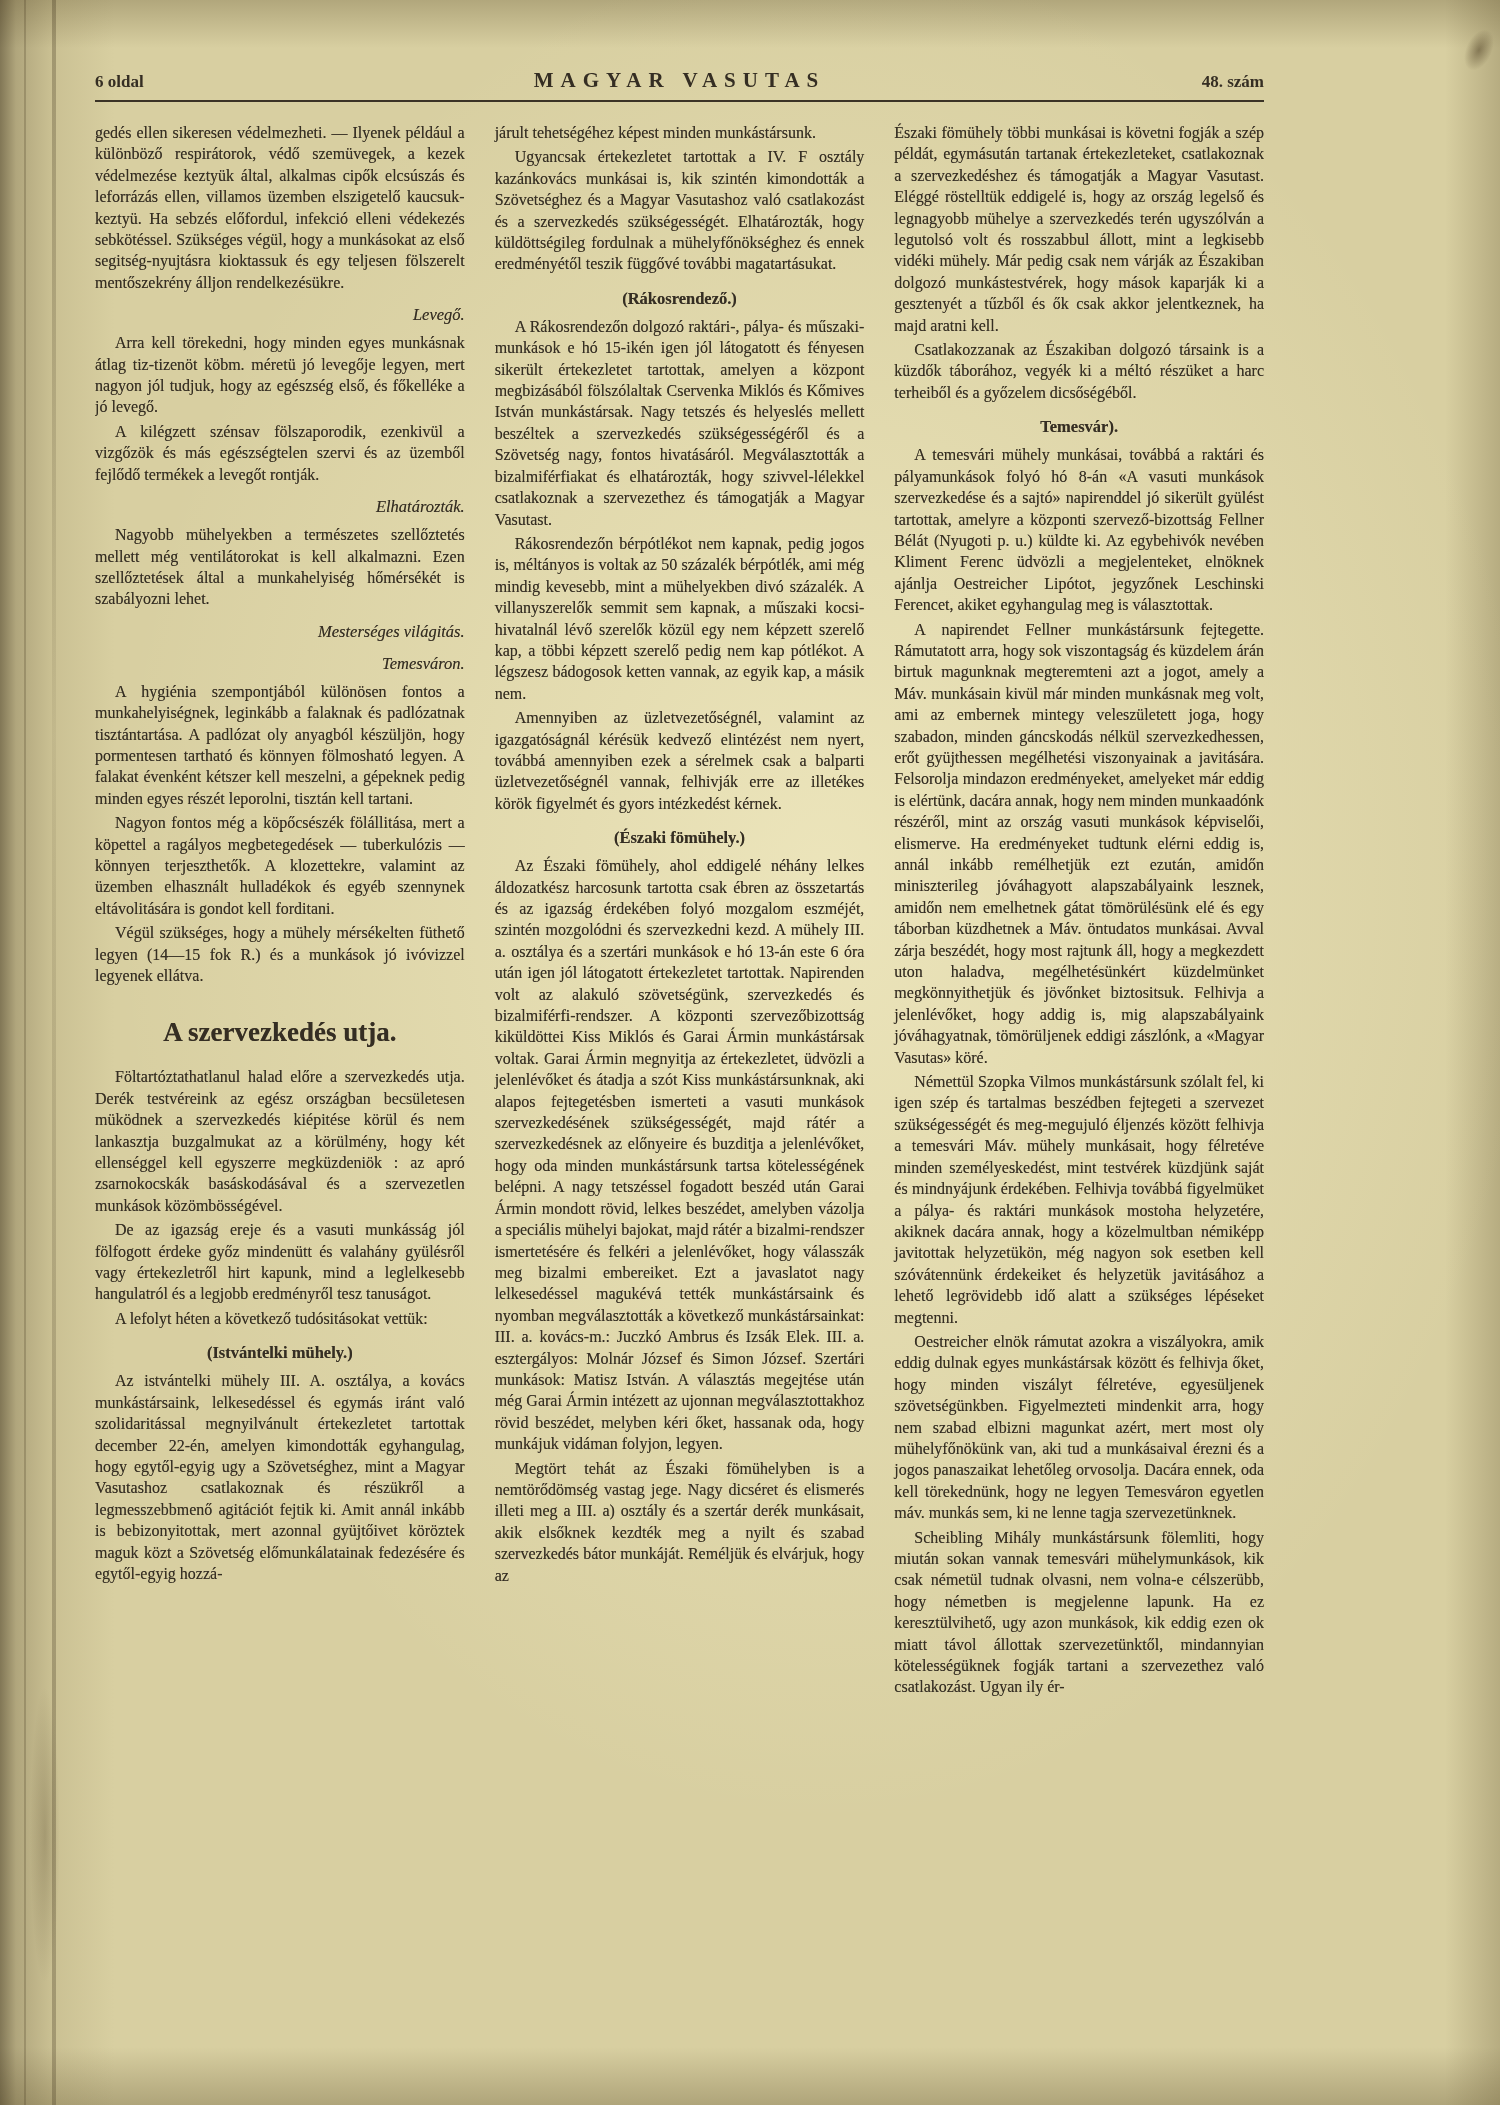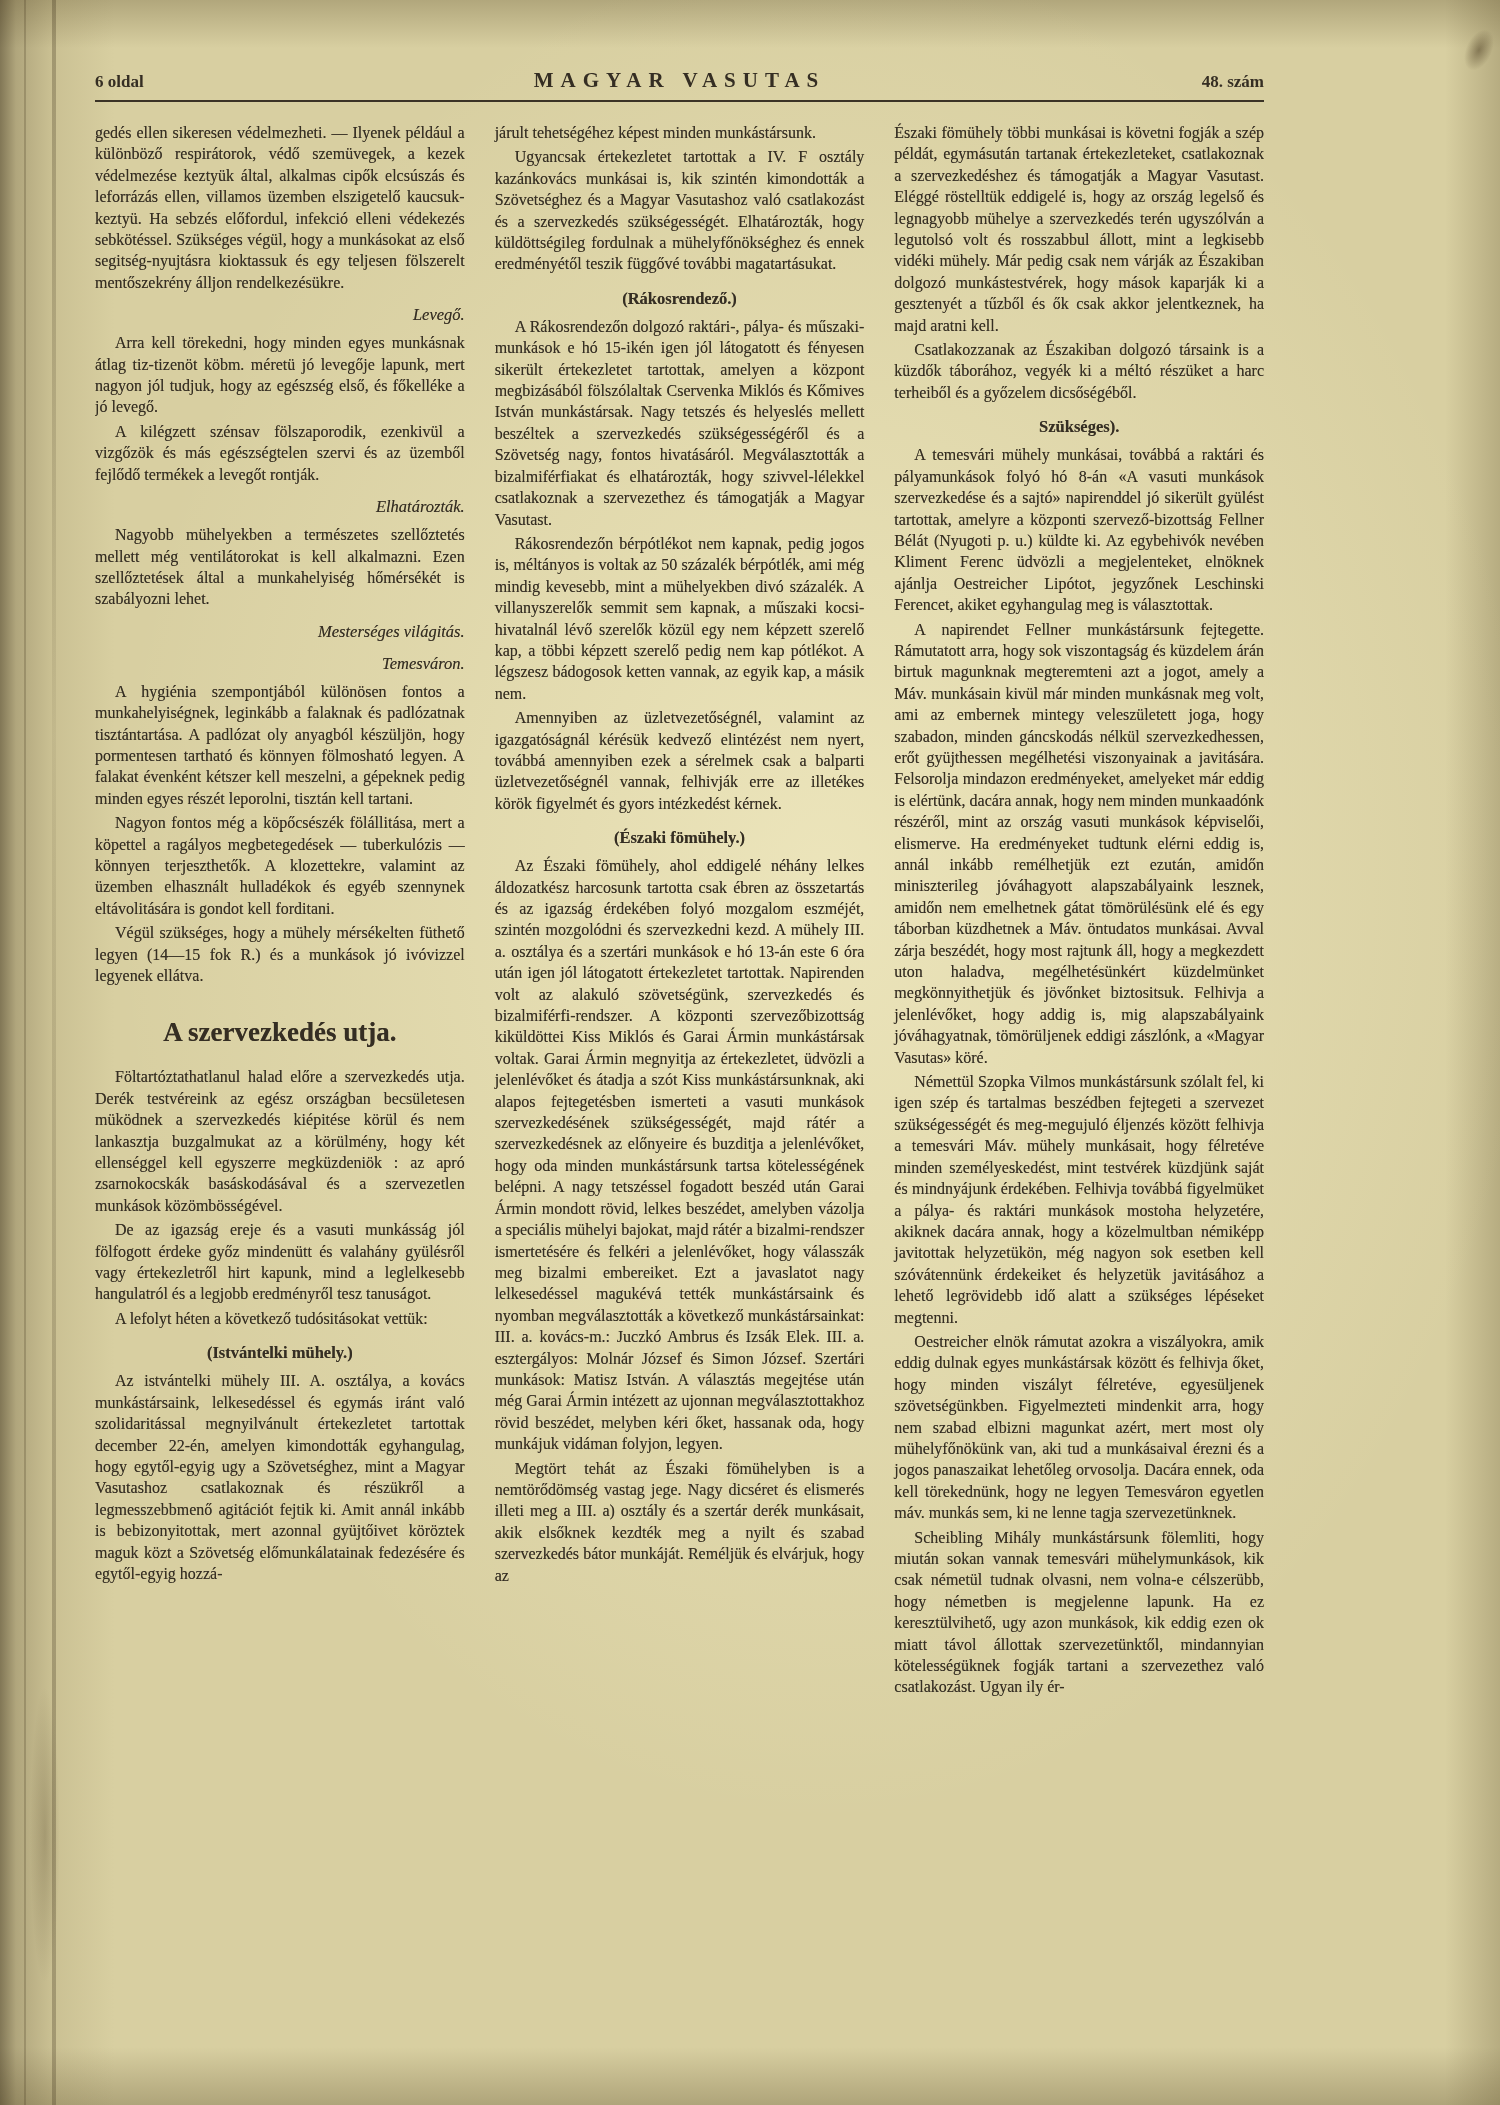--- a/index.html
+++ b/index.html
@@ -95,21 +95,21 @@
   <div class="masthead">
     <span class="left">6 oldal</span>
     <span class="mid">MAGYAR VASUTAS</span>
     <span class="right">48. szám</span>
   </div>
 
   <div class="content">
     <div class="col">
         <p class="blk-pc">gedés ellen sikeresen védelmezheti. — Ilyenek például a különböző respirátorok, védő szemüvegek, a kezek védelmezése keztyük által, alkalmas cipők elcsúszás és leforrázás ellen, villamos üzemben elszigetelő kaucsuk-keztyü. Ha sebzés előfordul, infekció elleni védekezés sebkötéssel. Szükséges végül, hogy a munkásokat az első segitség-nyujtásra kioktassuk és egy teljesen fölszerelt mentőszekrény álljon rendelkezésükre.</p>
         <div class="blk-sh">Levegő.</div>
-        <p class="blk-p">Arra kell törekedni, hogy minden egyes munkásnak átlag tiz-tizenöt köbm. méretü jó levegője lapunk, mert nagyon jól tudjuk, hogy az egészség első, és főkelléke a jó levegő.</p>
+        <p class="blk-p">Arra kell törekedni, hogy minden egyes munkásnak átlag tiz-tizenöt köbm. méretü jó levegője legyen, mert nagyon jól tudjuk, hogy az egészség első, és főkelléke a jó levegő.</p>
         <p class="blk-p">A kilégzett szénsav fölszaporodik, ezenkivül a vizgőzök és más egészségtelen szervi és az üzemből fejlődő termékek a levegőt rontják.</p>
         <div class="blk-sh">Elhatározták.</div>
         <p class="blk-p">Nagyobb mühelyekben a természetes szellőztetés mellett még ventilátorokat is kell alkalmazni. Ezen szellőztetések által a munkahelyiség hőmérsékét is szabályozni lehet.</p>
         <div class="blk-sh">Mesterséges világitás.</div>
         <div class="blk-sh">Temesváron.</div>
         <p class="blk-p">A hygiénia szempontjából különösen fontos a munkahelyiségnek, leginkább a falaknak és padlózatnak tisztántartása. A padlózat oly anyagból készüljön, hogy pormentesen tartható és könnyen fölmosható legyen. A falakat évenként kétszer kell meszelni, a gépeknek pedig minden egyes részét leporolni, tisztán kell tartani.</p>
         <p class="blk-p">Nagyon fontos még a köpőcsészék fölállitása, mert a köpettel a ragályos megbetegedések — tuberkulózis — könnyen terjeszthetők. A klozettekre, valamint az üzemben elhasznált hulladékok és egyéb szennynek eltávolitására is gondot kell forditani.</p>
         <p class="blk-p">Végül szükséges, hogy a mühely mérsékelten füthető legyen (14—15 fok R.) és a munkások jó ivóvizzel legyenek ellátva.</p>
         <div class="blk-ah">A szervezkedés utja.</div>
         <p class="blk-p">Föltartóztathatlanul halad előre a szervezkedés utja. Derék testvéreink az egész országban becsületesen müködnek a szervezkedés kiépitése körül és nem lankasztja buzgalmukat az a körülmény, hogy két ellenséggel kell egyszerre megküzdeniök : az apró zsarnokocskák basáskodásával és a szervezetlen munkások közömbösségével.</p>
@@ -125,21 +125,21 @@
         <p class="blk-p">A Rákosrendezőn dolgozó raktári-, pálya- és műszaki-munkások e hó 15-ikén igen jól látogatott és fényesen sikerült értekezletet tartottak, amelyen a központ megbizásából fölszólaltak Cservenka Miklós és Kőmives István munkástársak. Nagy tetszés és helyeslés mellett beszéltek a szervezkedés szükségességéről és a Szövetség nagy, fontos hivatásáról. Megválasztották a bizalmiférfiakat és elhatározták, hogy szivvel-lélekkel csatlakoznak a szervezethez és támogatják a Magyar Vasutast.</p>
         <p class="blk-p">Rákosrendezőn bérpótlékot nem kapnak, pedig jogos is, méltányos is voltak az 50 százalék bérpótlék, ami még mindig kevesebb, mint a mühelyekben divó százalék. A villanyszerelők semmit sem kapnak, a műszaki kocsi-hivatalnál lévő szerelők közül egy nem képzett szerelő kap, a többi képzett szerelő pedig nem kap pótlékot. A légszesz bádogosok ketten vannak, az egyik kap, a másik nem.</p>
         <p class="blk-p">Amennyiben az üzletvezetőségnél, valamint az igazgatóságnál kérésük kedvező elintézést nem nyert, továbbá amennyiben ezek a sérelmek csak a balparti üzletvezetőségnél vannak, felhivják erre az illetékes körök figyelmét és gyors intézkedést kérnek.</p>
         <div class="blk-bh">(Északi fömühely.)</div>
         <p class="blk-p">Az Északi fömühely, ahol eddigelé néhány lelkes áldozatkész harcosunk tartotta csak ébren az összetartás és az igazság érdekében folyó mozgalom eszméjét, szintén mozgolódni és szervezkedni kezd. A mühely III. a. osztálya és a szertári munkások e hó 13-án este 6 óra után igen jól látogatott értekezletet tartottak. Napirenden volt az alakuló szövetségünk, szervezkedés és bizalmiférfi-rendszer. A központi szervezőbizottság kiküldöttei Kiss Miklós és Garai Ármin munkástársak voltak. Garai Ármin megnyitja az értekezletet, üdvözli a jelenlévőket és átadja a szót Kiss munkástársunknak, aki alapos fejtegetésben ismerteti a vasuti munkások szervezkedésének szükségességét, majd rátér a szervezkedésnek az előnyeire és buzditja a jelenlévőket, hogy oda minden munkástársunk tartsa kötelességének belépni. A nagy tetszéssel fogadott beszéd után Garai Ármin mondott rövid, lelkes beszédet, amelyben vázolja a speciális mühelyi bajokat, majd rátér a bizalmi-rendszer ismertetésére és felkéri a jelenlévőket, hogy válasszák meg bizalmi embereiket. Ezt a javaslatot nagy lelkesedéssel magukévá tették munkástársaink és nyomban megválasztották a következő munkástársainkat: III. a. kovács-m.: Juczkó Ambrus és Izsák Elek. III. a. esztergályos: Molnár József és Simon József. Szertári munkások: Matisz István. A választás megejtése után még Garai Ármin intézett az ujonnan megválasztottakhoz rövid beszédet, melyben kéri őket, hassanak oda, hogy munkájuk vidáman folyjon, legyen.</p>
         <p class="blk-p">Megtört tehát az Északi fömühelyben is a nemtörődömség vastag jege. Nagy dicséret és elismerés illeti meg a III. a) osztály és a szertár derék munkásait, akik elsőknek kezdték meg a nyilt és szabad szervezkedés bátor munkáját. Reméljük és elvárjuk, hogy az</p>
       </div>
     <div class="col">
         <p class="blk-pc">Északi fömühely többi munkásai is követni fogják a szép példát, egymásután tartanak értekezleteket, csatlakoznak a szervezkedéshez és támogatják a Magyar Vasutast. Eléggé röstelltük eddigelé is, hogy az ország legelső és legnagyobb mühelye a szervezkedés terén ugyszólván a legutolsó volt és rosszabbul állott, mint a legkisebb vidéki mühely. Már pedig csak nem várják az Északiban dolgozó munkástestvérek, hogy mások kaparják ki a gesztenyét a tűzből és ők csak akkor jelentkeznek, ha majd aratni kell.</p>
         <p class="blk-p">Csatlakozzanak az Északiban dolgozó társaink is a küzdők táborához, vegyék ki a méltó részüket a harc terheiből és a győzelem dicsőségéből.</p>
-        <div class="blk-bh">Szükséges).</div>
+        <div class="blk-bh">Temesvár).</div>
         <p class="blk-p">A temesvári mühely munkásai, továbbá a raktári és pályamunkások folyó hó 8-án «A vasuti munkások szervezkedése és a sajtó» napirenddel jó sikerült gyülést tartottak, amelyre a központi szervező-bizottság Fellner Bélát (Nyugoti p. u.) küldte ki. Az egybehivók nevében Kliment Ferenc üdvözli a megjelenteket, elnöknek ajánlja Oestreicher Lipótot, jegyzőnek Leschinski Ferencet, akiket egyhangulag meg is választottak.</p>
         <p class="blk-p">A napirendet Fellner munkástársunk fejtegette. Rámutatott arra, hogy sok viszontagság és küzdelem árán birtuk magunknak megteremteni azt a jogot, amely a Máv. munkásain kivül már minden munkásnak meg volt, ami az embernek mintegy veleszületett joga, hogy szabadon, minden gáncskodás nélkül szervezkedhessen, erőt gyüjthessen megélhetési viszonyainak a javitására. Felsorolja mindazon eredményeket, amelyeket már eddig is elértünk, dacára annak, hogy nem minden munkaadónk részéről, mint az ország vasuti munkások képviselői, elismerve. Ha eredményeket tudtunk elérni eddig is, annál inkább remélhetjük ezt ezután, amidőn miniszterileg jóváhagyott alapszabályaink lesznek, amidőn nem emelhetnek gátat tömörülésünk elé és egy táborban küzdhetnek a Máv. öntudatos munkásai. Avval zárja beszédét, hogy most rajtunk áll, hogy a megkezdett uton haladva, megélhetésünkért küzdelmünket megkönnyithetjük és jövőnket biztositsuk. Felhivja a jelenlévőket, hogy addig is, mig alapszabályaink jóváhagyatnak, tömörüljenek eddigi zászlónk, a «Magyar Vasutas» köré.</p>
         <p class="blk-p">Némettül Szopka Vilmos munkástársunk szólalt fel, ki igen szép és tartalmas beszédben fejtegeti a szervezet szükségességét és meg-megujuló éljenzés között felhivja a temesvári Máv. mühely munkásait, hogy félretéve minden személyeskedést, mint testvérek küzdjünk saját és mindnyájunk érdekében. Felhivja továbbá figyelmüket a pálya- és raktári munkások mostoha helyzetére, akiknek dacára annak, hogy a közelmultban némiképp javitottak helyzetükön, még nagyon sok esetben kell szóvátennünk érdekeiket és helyzetük javitásához a lehető legrövidebb idő alatt a szükséges lépéseket megtenni.</p>
         <p class="blk-p">Oestreicher elnök rámutat azokra a viszályokra, amik eddig dulnak egyes munkástársak között és felhivja őket, hogy minden viszályt félretéve, egyesüljenek szövetségünkben. Figyelmezteti mindenkit arra, hogy nem szabad elbizni magunkat azért, mert most oly mühelyfőnökünk van, aki tud a munkásaival érezni és a jogos panaszaikat lehetőleg orvosolja. Dacára ennek, oda kell törekednünk, hogy ne legyen Temesváron egyetlen máv. munkás sem, ki ne lenne tagja szervezetünknek.</p>
         <p class="blk-p">Scheibling Mihály munkástársunk fölemliti, hogy miután sokan vannak temesvári mühelymunkások, kik csak németül tudnak olvasni, nem volna-e célszerübb, hogy németben is megjelenne lapunk. Ha ez keresztülvihető, ugy azon munkások, kik eddig ezen ok miatt távol állottak szervezetünktől, mindannyian kötelességüknek fogják tartani a szervezethez való csatlakozást. Ugyan ily ér-</p>
       </div>
   </div>
 </div>
 
 </body></html>

